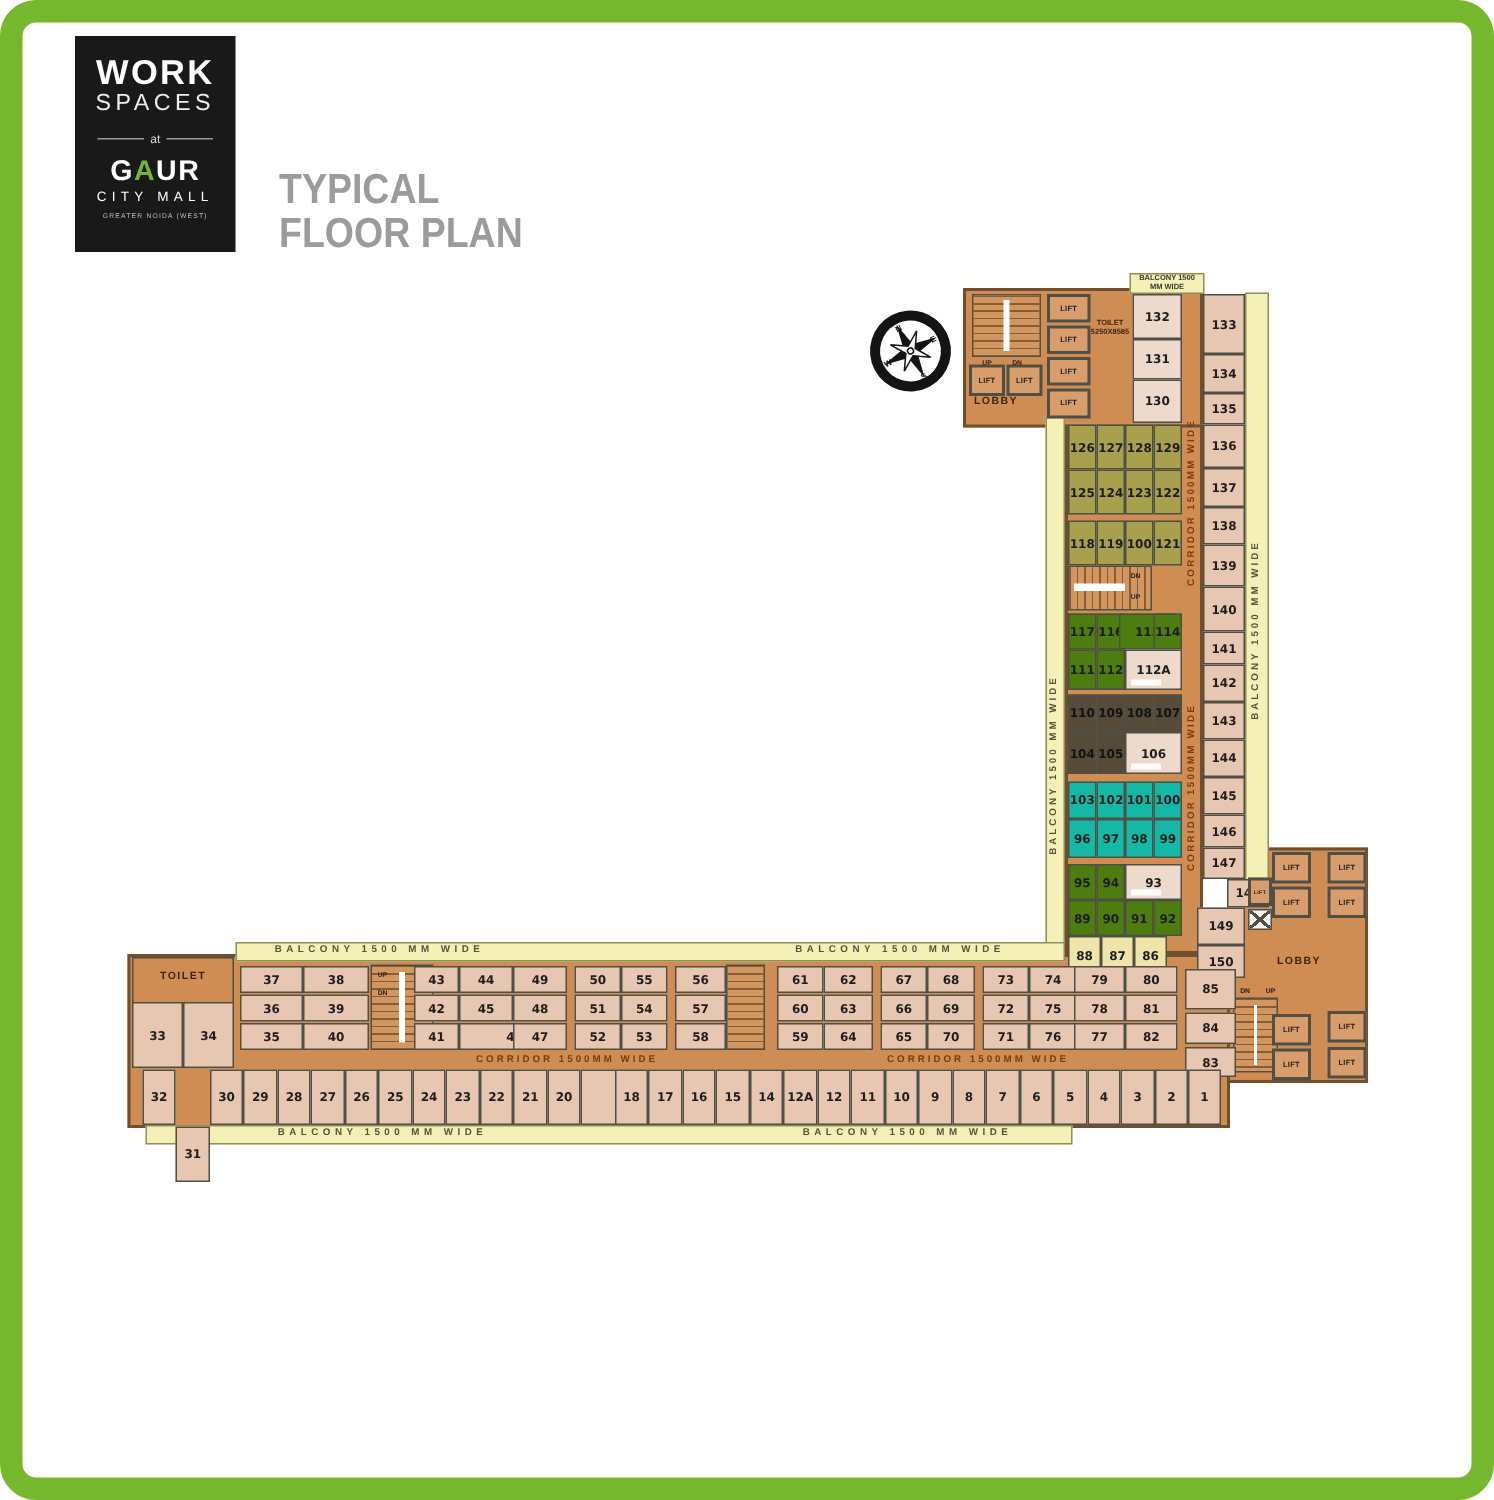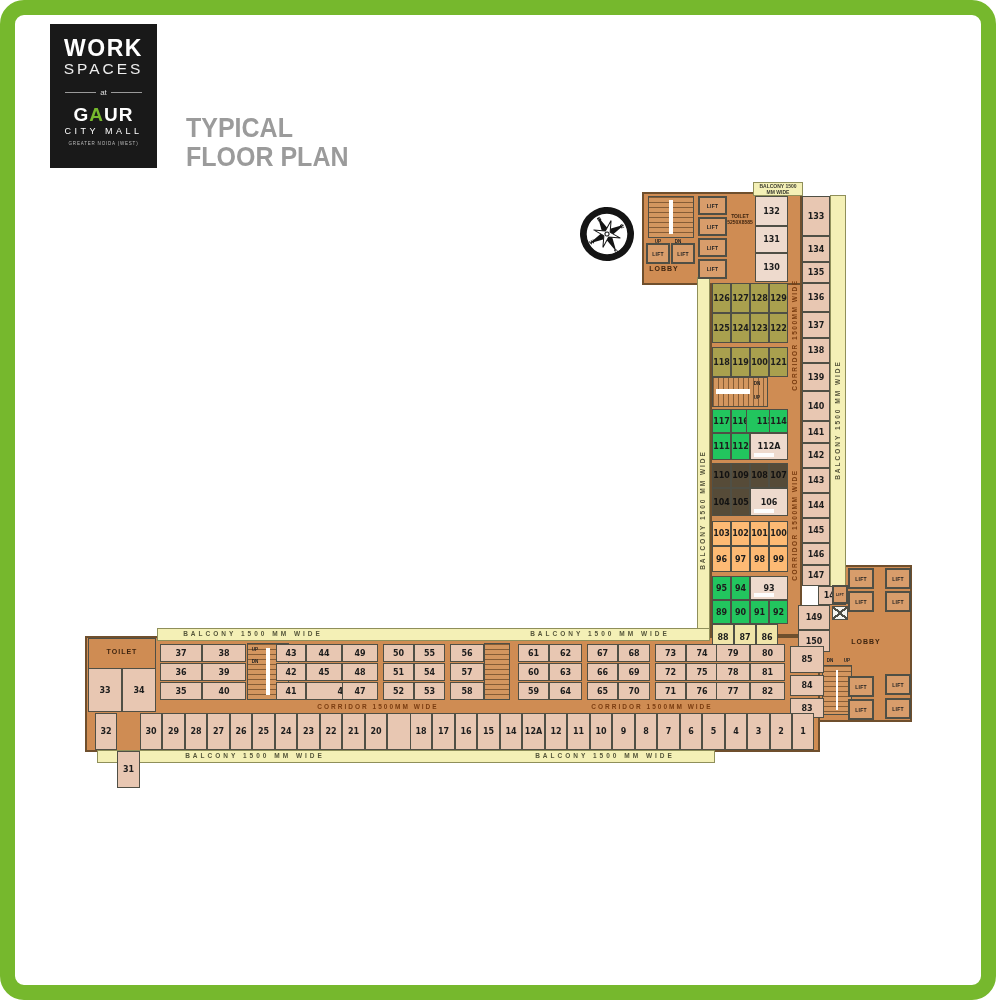--- a/index.html
+++ b/index.html
@@ -24,21 +24,21 @@
              line-height:1.05;transform:scaleY(1.12);transform-origin:top left;letter-spacing:0;z-index:10;}
 
   
   #plan{position:absolute;inset:0;}
   .floor{position:absolute;background:#cf8c53;border:2px solid #6f4f2d;box-sizing:border-box;}
   .balcony{position:absolute;background:#f4f0b6;border:1px solid #8f8f5a;box-sizing:border-box;}
   .room{position:absolute;border:1.6px solid #4f4f45;box-sizing:border-box;}
   .unit{position:absolute;box-sizing:border-box;border:1.6px solid #4f4f45;display:flex;align-items:center;
         justify-content:center;font-family:"DejaVu Sans",sans-serif;font-weight:bold;font-size:8px;color:#1d1d1d;}
   .f-pink{background:#e8c7b2;} .f-lightpink{background:#eedacd;} .f-olive{background:#a9a04e;}
-  .f-gray{background:#22c55e;} .f-dark{background:#564b38;color:#121212;} .f-yellow{background:#fdba74;}
+  .f-gray{background:#4d7c0f;} .f-dark{background:#564b38;color:#121212;} .f-yellow{background:#14b8a6;}
   .f-cream{background:#f0e5a9;}
   .wb::after{content:"";position:absolute;left:3px;bottom:2px;width:55%;height:4px;background:#fdfdfd;}
   .lift{position:absolute;background:#d89d6b;border:2px solid #4f4f45;box-sizing:border-box;display:flex;
         align-items:center;justify-content:center;font-weight:bold;font-size:5px;color:#222;letter-spacing:.2px;}
   .lift.sm{font-size:3.5px;}
   .stairs{position:absolute;border:1.6px solid #4f4f45;box-sizing:border-box;background-color:#d3965f;}
   .stairs.ty{background-image:repeating-linear-gradient(180deg,rgba(70,45,20,.55) 0 1px,transparent 1px 5px);}
   .stairs.tx{background-image:repeating-linear-gradient(90deg,rgba(70,45,20,.55) 0 1px,transparent 1px 5px);}
   .stairs.railv::after{content:"";position:absolute;left:45%;top:8%;width:10%;height:84%;background:#fff;}
   .stairs.railh::after{content:"";position:absolute;left:6%;top:40%;width:62%;height:18%;background:#fff;}

